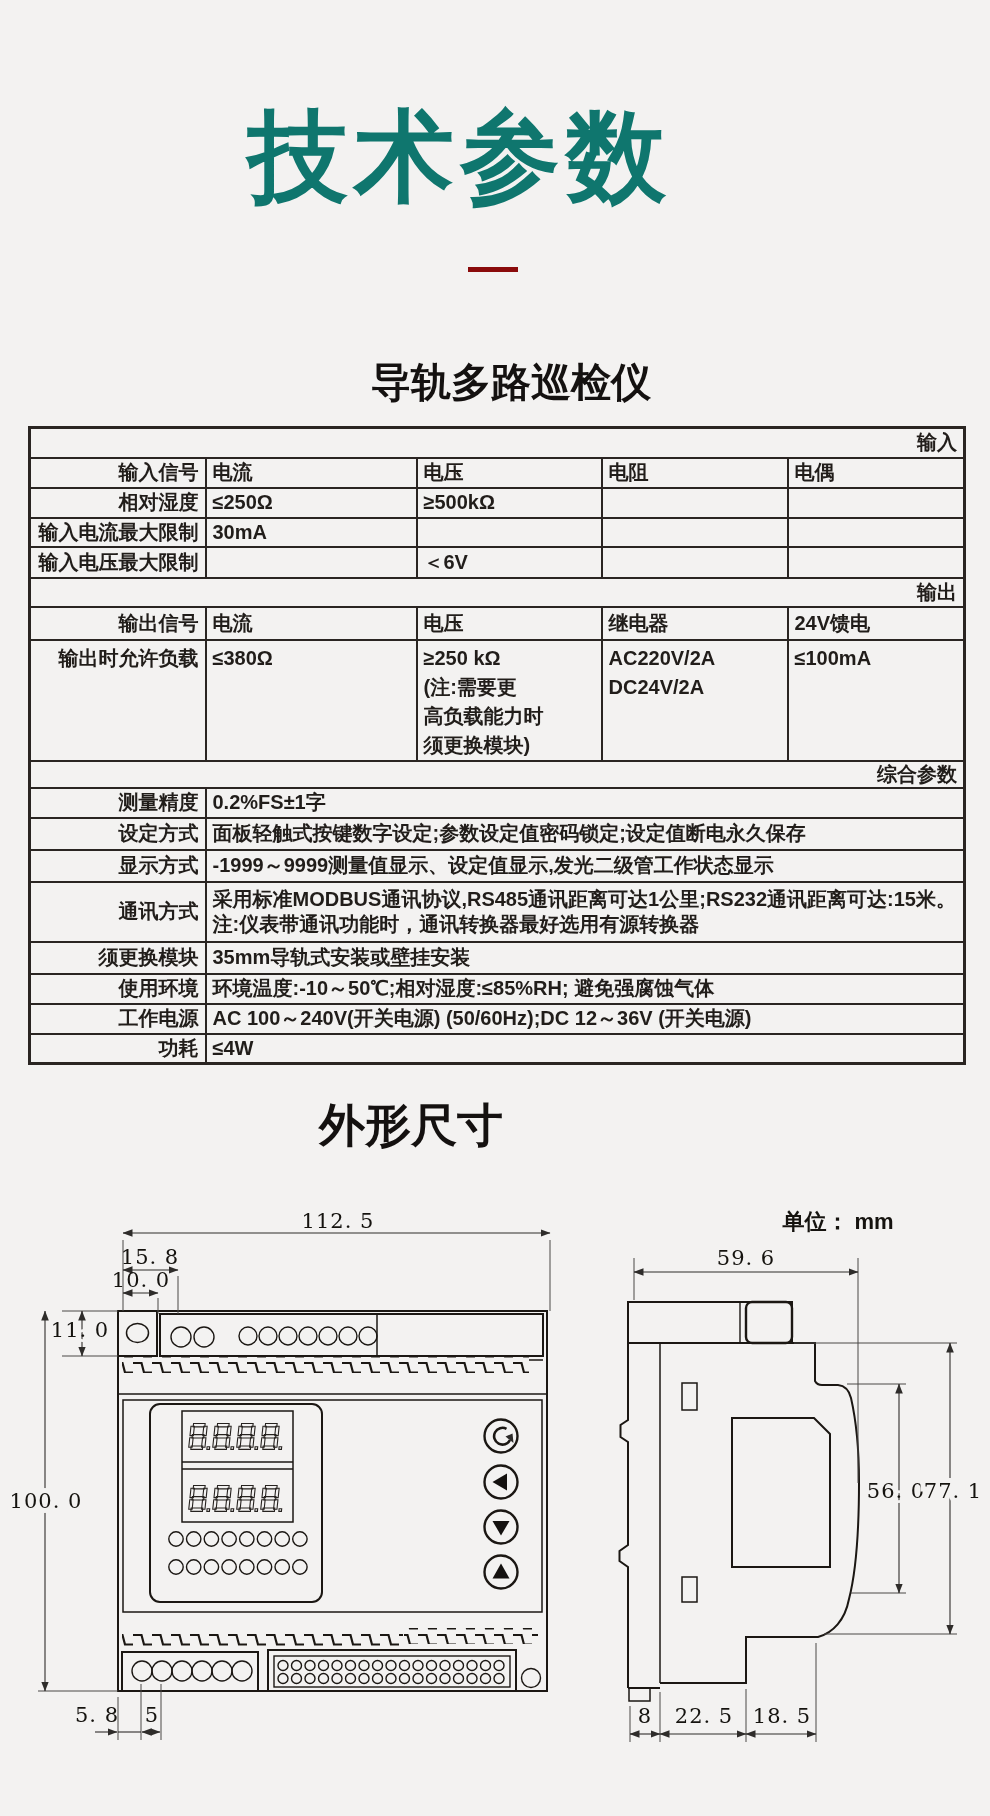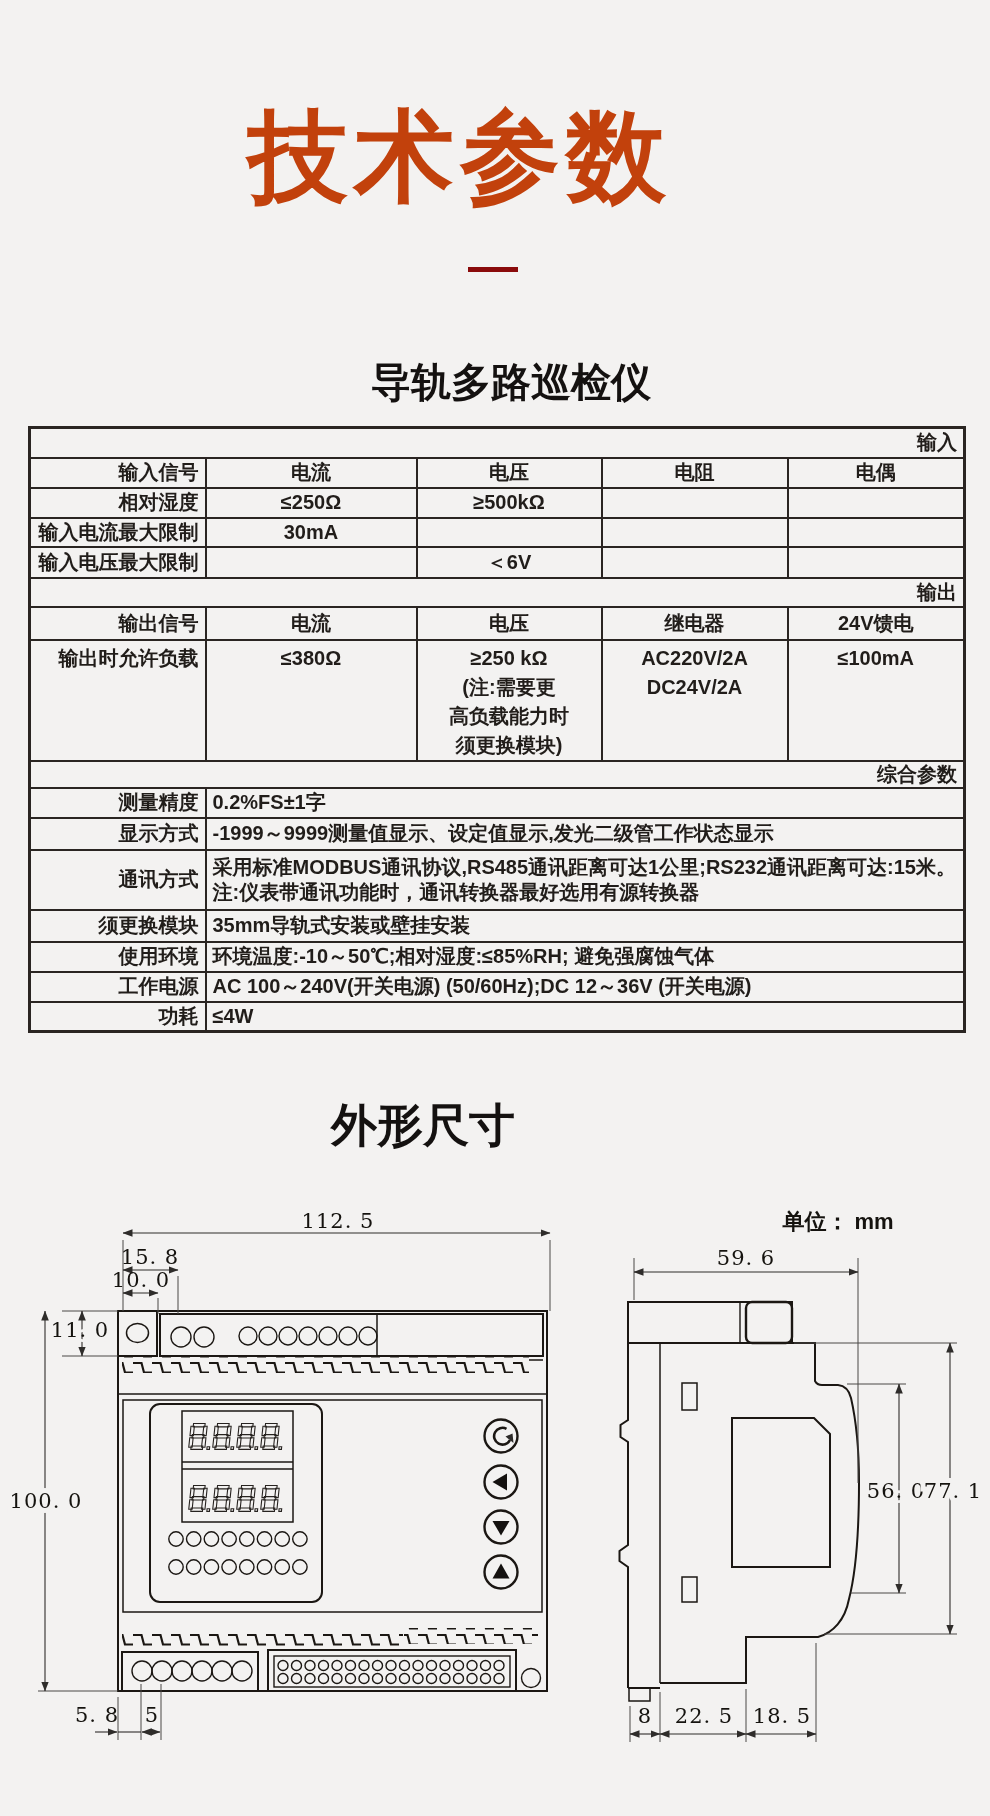--- a/index.html
+++ b/index.html
@@ -1,32 +1,32 @@
 <!DOCTYPE html>
 <html><head>
 <meta charset="utf-8">
 <style>
   html,body{margin:0;padding:0}
   body{width:990px;height:1816px;background:#f3f2f1;position:relative;overflow:hidden;
        font-family:"Liberation Sans",sans-serif;color:#1f1b18;}
   .page-title{position:absolute;top:106px;left:0;width:920px;text-align:center;
-       font-size:100px;line-height:1;font-weight:900;letter-spacing:6px;color:#c2410c;margin:0;}
+       font-size:100px;line-height:1;font-weight:900;letter-spacing:6px;color:#0f766e;margin:0;}
   .divider{position:absolute;top:267px;left:468px;width:50px;height:5px;background:#8a0b0b;}
   .subtitle{position:absolute;top:345px;left:0;width:990px;text-align:center;
        font-size:40px;line-height:1.05;font-weight:700;color:#141110;margin:16px;}
   table.spec{position:absolute;top:426px;left:28px;width:935px;border-collapse:collapse;
        table-layout:fixed;font-size:20px;font-weight:700;color:#211d1a;
        border:3px solid #2a2522;background:#f3f2f1;}
   table.spec td{border:2px solid #2a2522;padding:0 6px;line-height:1.25;overflow:hidden;}
   td.lbl{text-align:right;padding-left:8px;}
-  td.c{text-align:center;}
+  td.c{text-align:left;}
   td.val{text-align:left;padding-left:10px;}
   .pre{white-space:pre-line;}
   tr.tall td{vertical-align:top;padding-top:3px;line-height:29px;}
-  .dims-heading{position:absolute;top:1102px;left:12px;width:822px;text-align:center;
+  .dims-heading{position:absolute;top:1102px;left:0;width:822px;text-align:center;
        font-size:46px;line-height:1;font-weight:700;color:#141110;margin:0;}
   svg.drawing{position:absolute;top:1180px;left:0;}
   .oln{fill:none;stroke:#1b1713;stroke-width:2;}
   .o15{fill:none;stroke:#1b1713;stroke-width:1.5;}
   .o24{fill:none;stroke:#1b1713;stroke-width:2.4;}
   .thin{fill:none;stroke:#1b1713;stroke-width:1.4;}
   .seg{fill:none;stroke:#26221f;stroke-width:1.1;}
   .dimln{stroke:#2e2c2a;stroke-width:1.1;fill:none;}
   .ext{stroke:#4a4846;stroke-width:1;fill:none;}
   .arr{fill:#2e2c2a;}
@@ -101,20 +101,24 @@
     <td class="c pre">AC220V/2A
 DC24V/2A</td>
     <td class="c pre">≤100mA</td>
   </tr>
   <tr style="height:26px">
         <td colspan="5" class="lbl">综合参数</td>
       </tr>
   <tr style="height:30px">
     <td class="lbl">测量精度</td>
     <td colspan="4" class="val">0.2%FS±1字</td>
+  </tr>
+  <tr style="height:32px">
+    <td class="lbl">设定方式</td>
+    <td colspan="4" class="val">面板轻触式按键数字设定;参数设定值密码锁定;设定值断电永久保存</td>
   </tr>
   <tr style="height:32px">
     <td class="lbl">显示方式</td>
     <td colspan="4" class="val">-1999～9999测量值显示、设定值显示,发光二级管工作状态显示</td>
   </tr>
   <tr style="height:60px">
     <td class="lbl">通讯方式</td>
     <td colspan="4" class="val pre">采用标准MODBUS通讯协议,RS485通讯距离可达1公里;RS232通讯距离可达:15米。
 注:仪表带通讯功能时，通讯转换器最好选用有源转换器</td>
   </tr>

